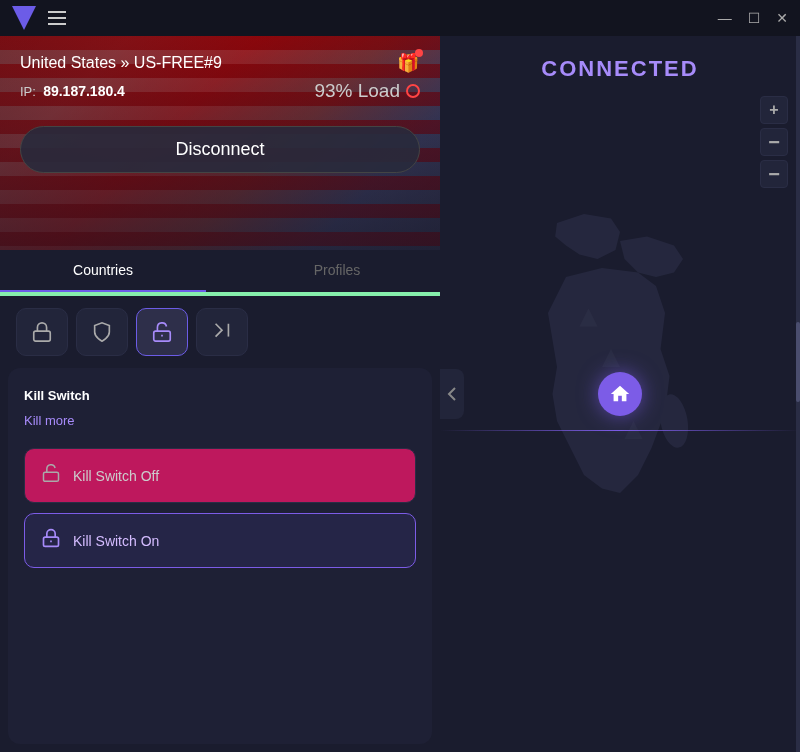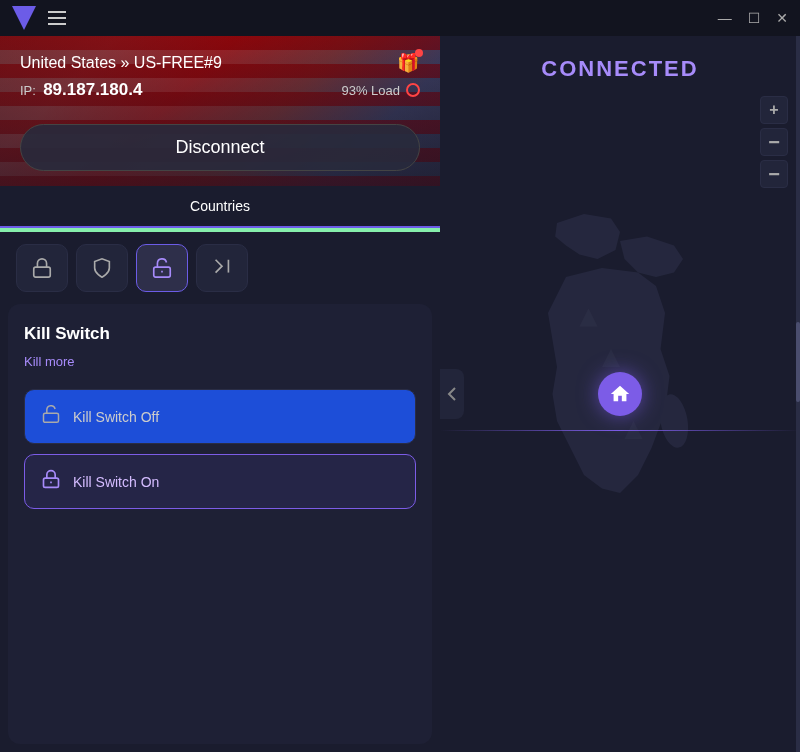--- a/index.html
+++ b/index.html
@@ -72,21 +72,21 @@
       flex-shrink: 0;
       display: flex;
       flex-direction: column;
       overflow: hidden;
     }
 
     
     .server-header {
       position: relative;
       padding: 16px 20px 20px;
-      height: 150px;
+      height: 214px;
       overflow: hidden;
       flex-shrink: 0;
     }
     .flag-bg {
       position: absolute;
       inset: 0;
       background: linear-gradient(135deg, #8b1a1a 0%, #b22222 20%, #cc0000 40%, #8b1a1a 60%, #2c2c5e 80%, #1a1a3e 100%);
       z-index: 0;
     }
     .flag-stripes {
@@ -147,31 +147,31 @@
       align-items: center;
       justify-content: space-between;
       margin-bottom: 4px;
     }
     .ip-label {
       color: #ccc;
       font-size: 13px;
     }
     .ip-value {
       color: #fff;
-      font-size: 17px;
+      font-size: 14px;
       font-weight: 700;
     }
     .load-row {
       display: flex;
       align-items: center;
       gap: 6px;
     }
     .load-text {
       color: #ccc;
-      font-size: 13px;
+      font-size: 19px;
     }
     .load-circle {
       width: 14px;
       height: 14px;
       border: 2px solid #ff4444;
       border-radius: 50%;
     }
     .protocol-row {
       display: flex;
       align-items: center;
@@ -263,21 +263,21 @@
     .kill-switch-panel {
       flex: 1;
       background: #1e2035;
       margin: 0 8px 8px;
       border-radius: 12px;
       padding: 20px 16px;
       overflow-y: auto;
     }
     .ks-title {
       color: #fff;
-      font-size: 17px;
+      font-size: 13px;
       font-weight: 700;
       margin-bottom: 8px;
     }
     .ks-description {
       color: #aaa;
       font-size: 13px;
       line-height: 1.5;
       margin-bottom: 4px;
     }
     .ks-learn-more {
@@ -287,21 +287,21 @@
       margin-bottom: 20px;
       display: inline-block;
     }
     .ks-option {
       display: flex;
       align-items: center;
       gap: 12px;
       padding: 14px 16px;
       border-radius: 10px;
       border: 1px solid #2a2d45;
-      background: #1d4ed8;
+      background: #be185d;
       margin-bottom: 10px;
       cursor: pointer;
     }
     .ks-option.selected {
       border-color: #7c5ce7;
       background: rgba(108,92,231,0.1);
     }
     .ks-option-icon {
       font-size: 18px;
       color: #aaa;
@@ -482,20 +482,21 @@
             <span class="load-text">93% Load</span>
             <div class="load-circle"></div>
           </div>
         </div>
         <button class="disconnect-btn">Disconnect</button>
       </div>
     </div>
 
     <div class="tabs-row">
       <div class="tab active">Countries</div>
+      <div class="tab inactive">Profiles</div>
     </div>
 
     <div class="filter-row">
       <div class="filter-btn">
         <svg width="22" height="22" viewBox="0 0 24 24" fill="none" stroke="#aaa" stroke-width="1.8">
           <rect x="3" y="11" width="18" height="11" rx="2" ry="2"></rect>
           <path d="M7 11V7a5 5 0 0 1 10 0v4"></path>
         </svg>
       </div>
       <div class="filter-btn">

